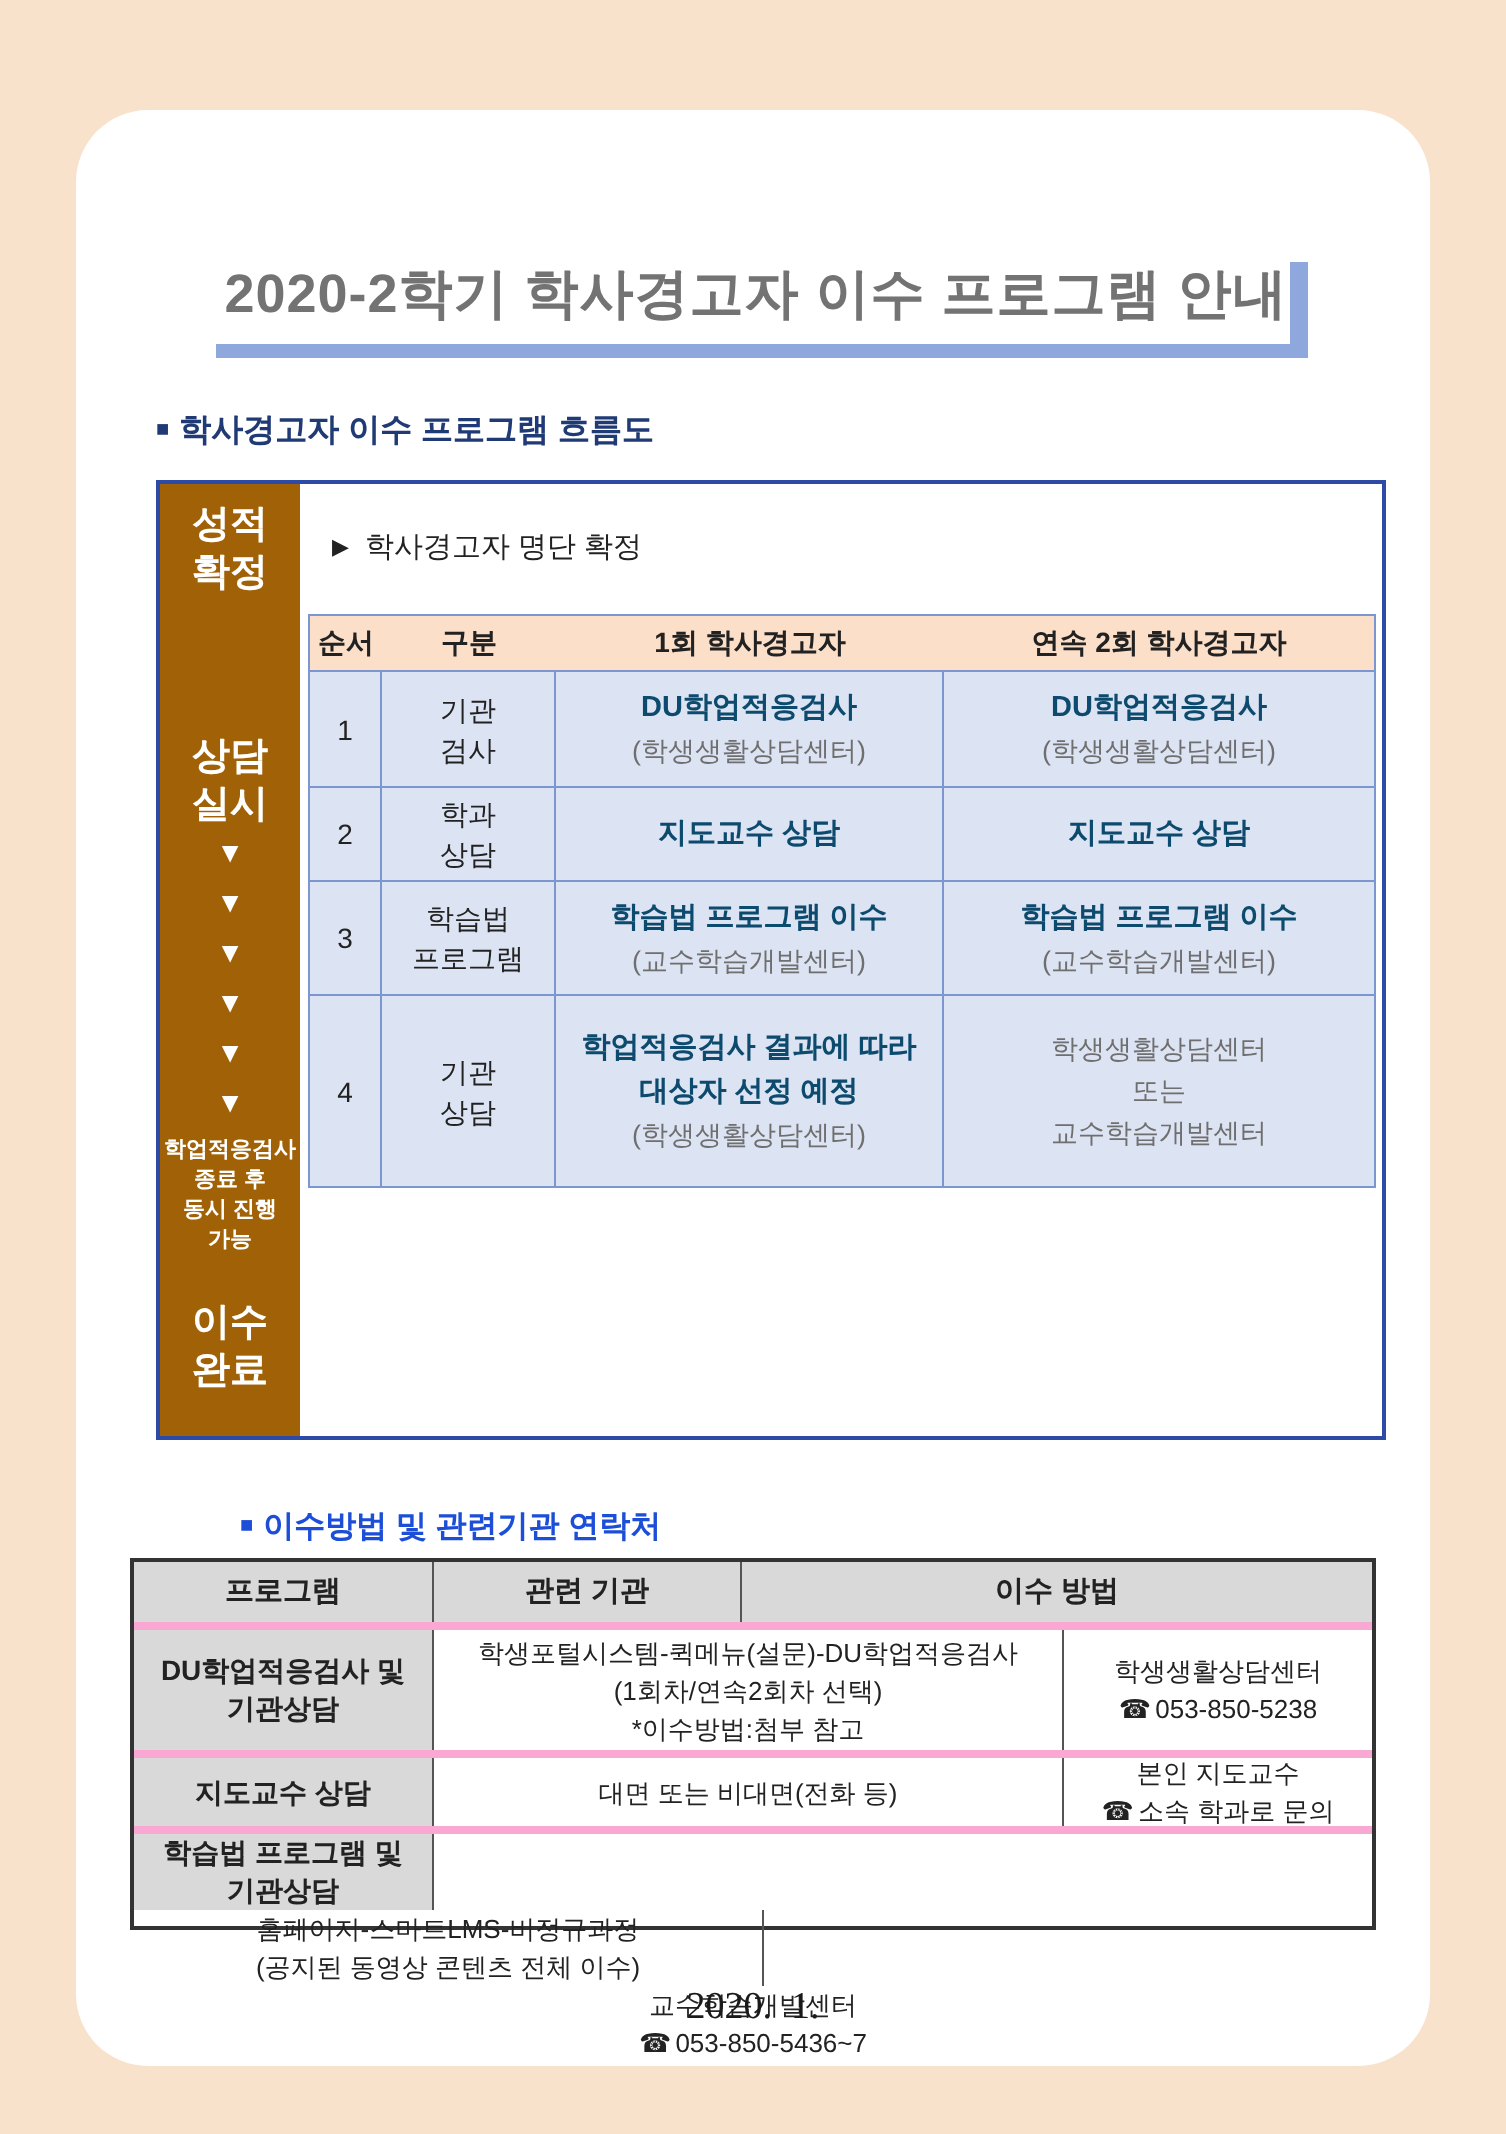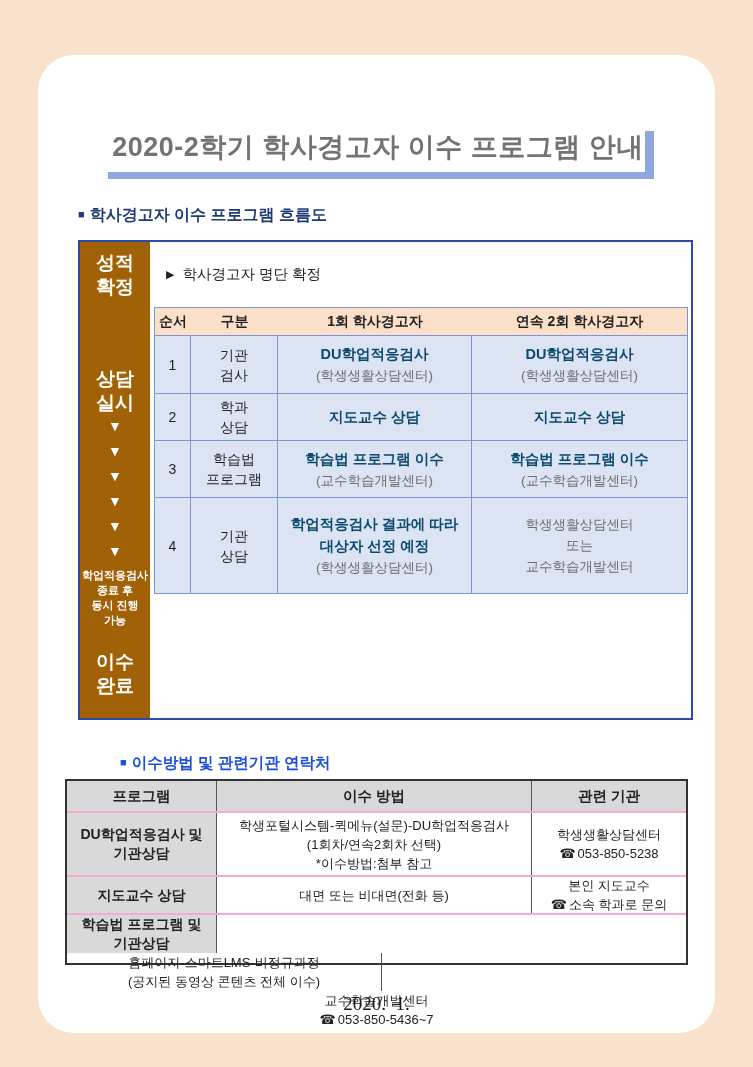--- a/index.html
+++ b/index.html
@@ -93,21 +93,21 @@
   .c1 { width: 36px; } .c2 { width: 87px; } .c3 { width: 194px; } .c4 { flex: 1; }
   .itc div { line-height: 20px; }
   .cell-plain { font-size: 14px; color: #222222; }
   .tmain { font-size: 14.5px; font-weight: bold; color: #0c4a6e; line-height: 22px !important; }
   .tsub { font-size: 13.5px; color: #6f6f6f; line-height: 21px !important; }
   
   .contact-table {
     position: absolute; left: 27px; top: 724px; width: 623px;
     border: 2px solid #333333; font-size: 13px; color: #222222;
   }
-  .ct-row { display: flex; border-top: 2px solid #f9a8d4; }
+  .ct-row { display: flex; border-top: 4px solid #f9a8d4; }
   .ct-row:first-child { border-top: none; }
   .ct-header { height: 30px; background: #d9d9d9; font-size: 14.5px; font-weight: bold; }
   .ctc {
     border-right: 1px solid #555555;
     display: flex; flex-direction: column; justify-content: center;
     align-items: center; text-align: center; line-height: 19px;
   }
   .ctc:last-child { border-right: none; }
   .cc1 { width: 150px; } .cc2 { width: 315px; } .cc3 { flex: 1; }
   .ct-r1 { height: 64px; }
@@ -260,22 +260,22 @@
     </div>
   </div>
 
   <div class="sec-head contact-head">
     <span class="sq">■</span><span>이수방법 및 관련기관 연락처</span>
   </div>
 
   <div class="contact-table">
     <div class="ct-row ct-header">
       <div class="ctc cc1">프로그램</div>
+      <div class="ctc cc3">관련 기관</div>
       <div class="ctc cc2">이수 방법</div>
-      <div class="ctc cc3">관련 기관</div>
     </div>
 
     <div class="ct-row ct-r1">
       <div class="ctc cc1 prog">
         <div>DU학업적응검사 및</div>
         <div>기관상담</div>
       </div>
       <div class="ctc cc2">
         <div>학생포털시스템-퀵메뉴(설문)-DU학업적응검사</div>
         <div>(1회차/연속2회차 선택)</div>

